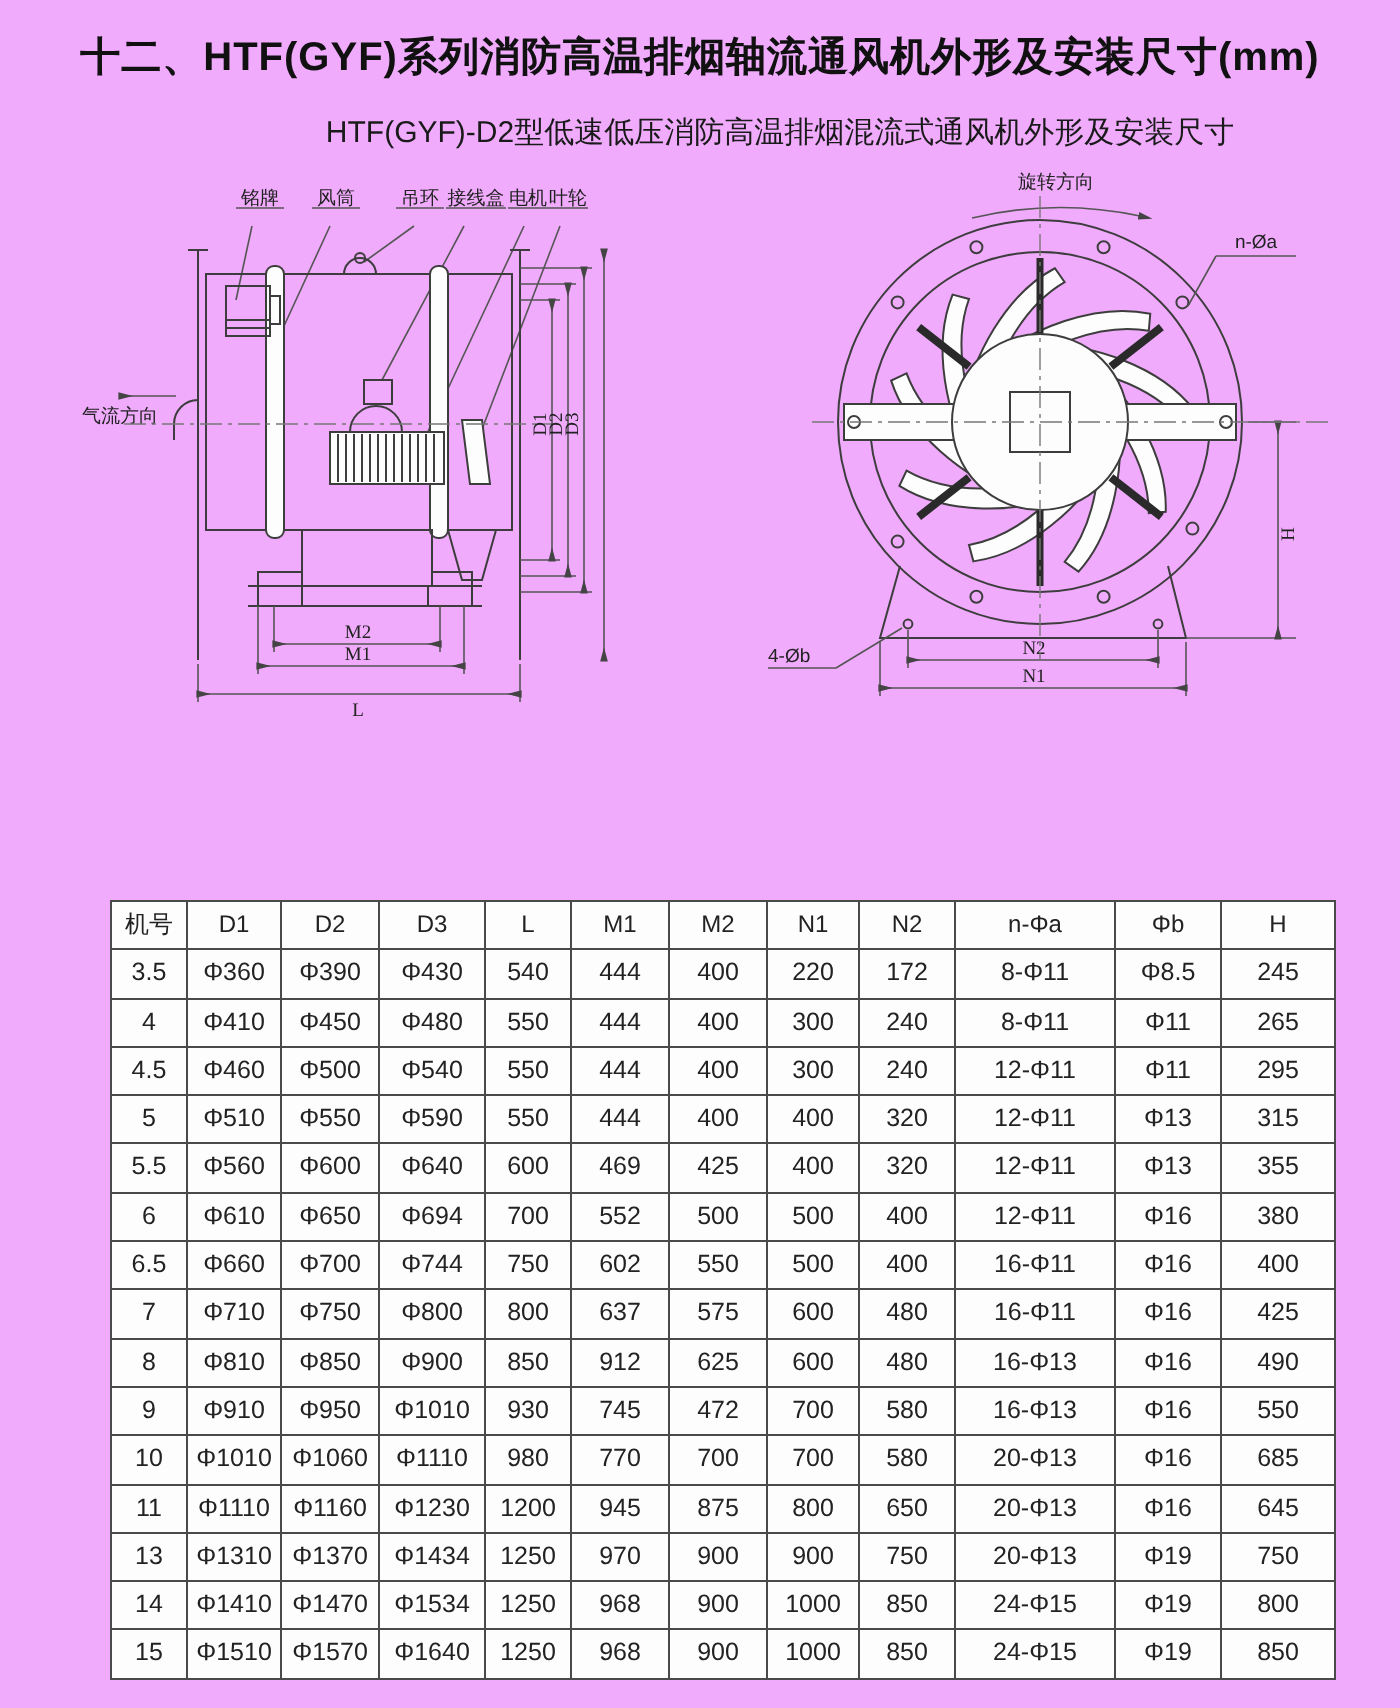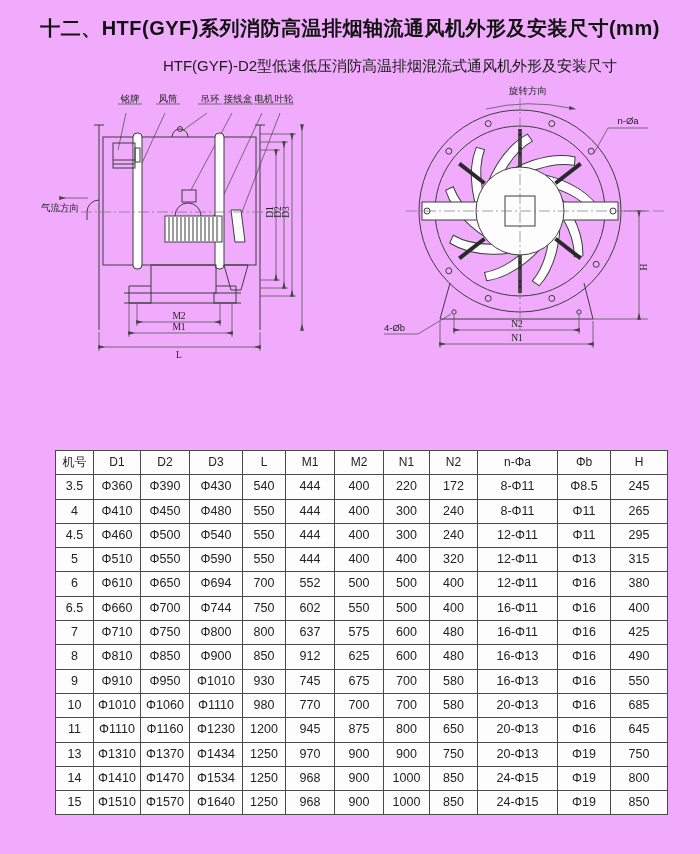--- a/index.html
+++ b/index.html
@@ -337,20 +337,34 @@
             <td>550</td>
             <td>444</td>
             <td>400</td>
             <td>400</td>
             <td>320</td>
             <td>12-Φ11</td>
             <td>Φ13</td>
             <td>315</td>
           </tr>
           <tr>
+            <td>5.5</td>
+            <td>Φ560</td>
+            <td>Φ600</td>
+            <td>Φ640</td>
+            <td>600</td>
+            <td>469</td>
+            <td>425</td>
+            <td>400</td>
+            <td>320</td>
+            <td>12-Φ11</td>
+            <td>Φ13</td>
+            <td>355</td>
+          </tr>
+          <tr>
             <td>6</td>
             <td>Φ610</td>
             <td>Φ650</td>
             <td>Φ694</td>
             <td>700</td>
             <td>552</td>
             <td>500</td>
             <td>500</td>
             <td>400</td>
             <td>12-Φ11</td>
@@ -399,21 +413,21 @@
             <td>Φ16</td>
             <td>490</td>
           </tr>
           <tr>
             <td>9</td>
             <td>Φ910</td>
             <td>Φ950</td>
             <td>Φ1010</td>
             <td>930</td>
             <td>745</td>
-            <td>675</td>
+            <td>472</td>
             <td>700</td>
             <td>580</td>
             <td>16-Φ13</td>
             <td>Φ16</td>
             <td>550</td>
           </tr>
           <tr>
             <td>10</td>
             <td>Φ1010</td>
             <td>Φ1060</td>

